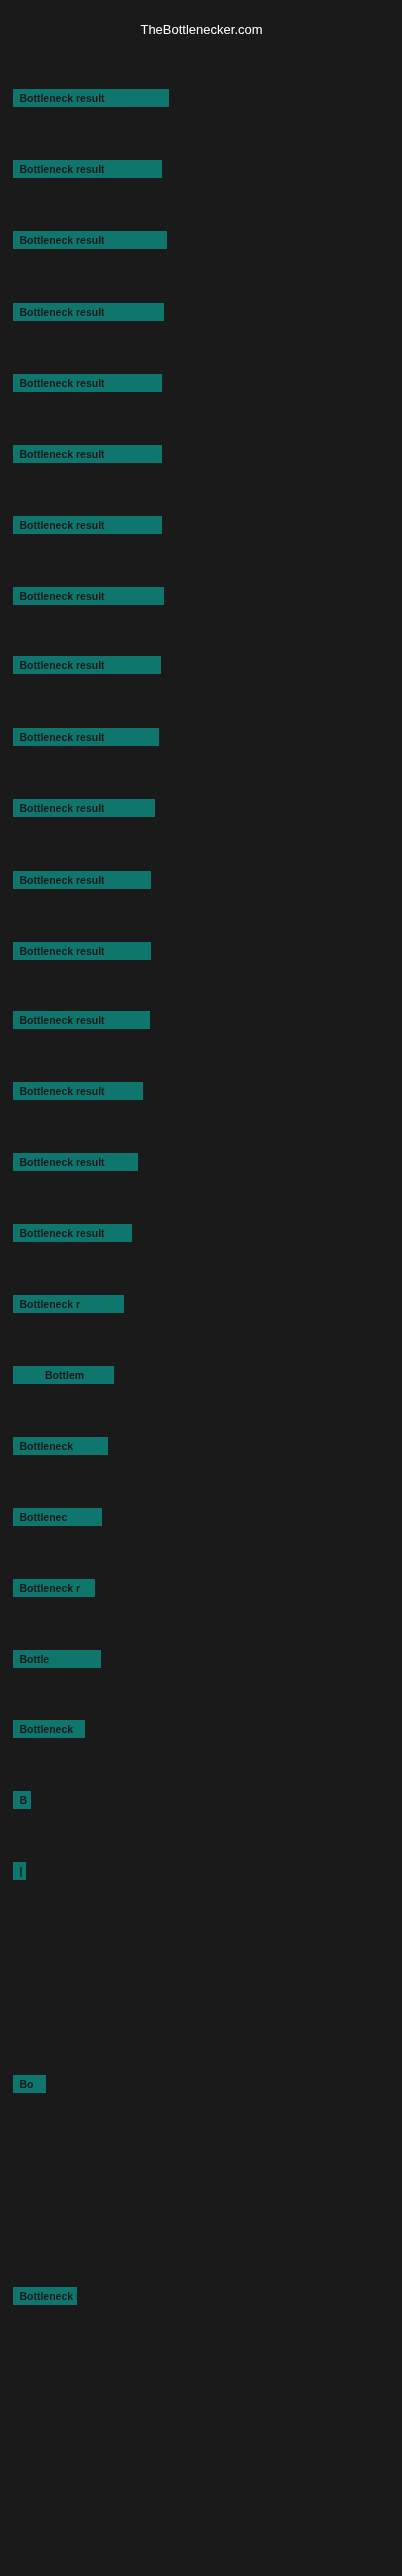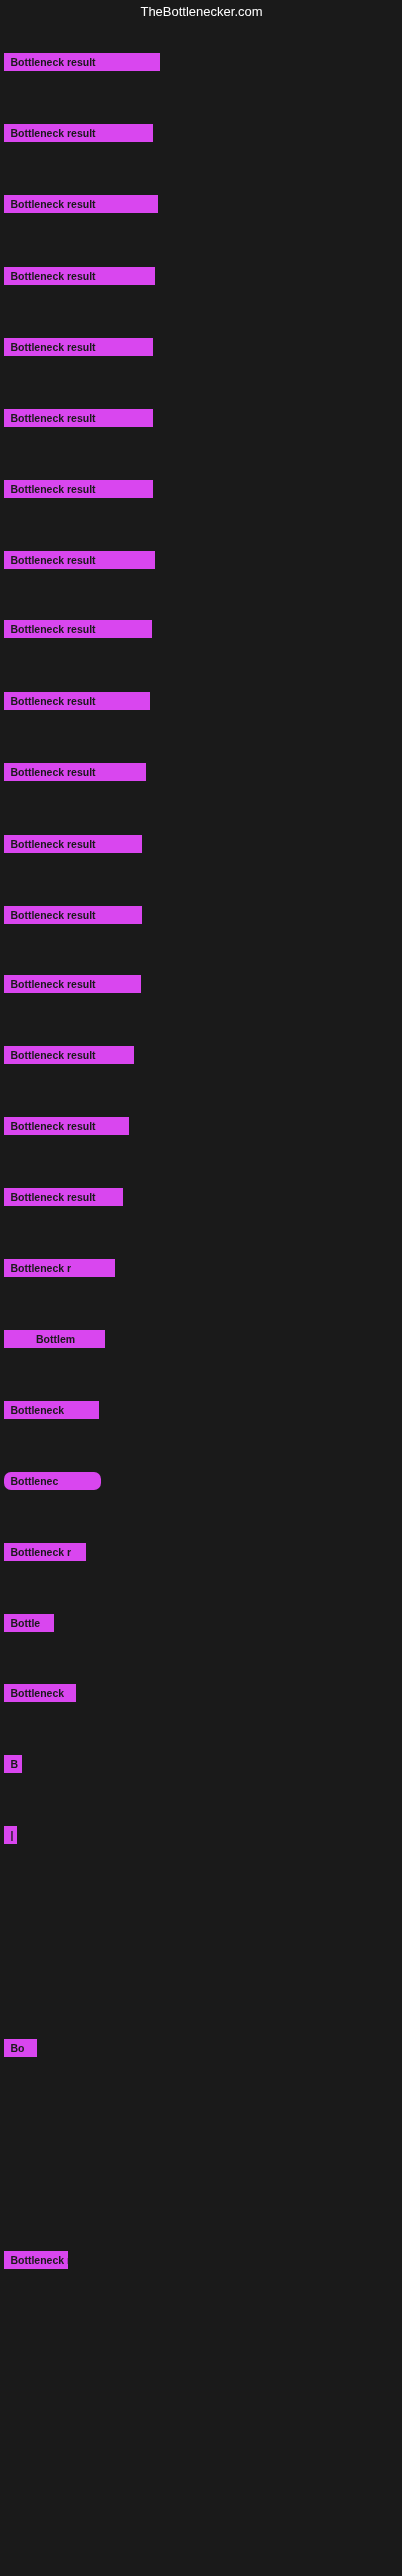--- a/index.html
+++ b/index.html
@@ -13,28 +13,28 @@
       min-height: 2576px;
       background-color: #1a1a1a;
       font-family: Arial, sans-serif;
       position: relative;
     }
 
     .site-title {
       text-align: center;
       color: #ffffff;
       font-size: 13px;
-      padding: 4px 0;
+      padding: 22px 0;
       font-weight: normal;
     }
 
     .bottleneck-item {
       position: absolute;
-      left: 4px;
-      background-color: #d946ef;
+      left: 13px;
+      background-color: #0f766e;
       color: #1a1a1a;
       font-size: 10.5px;
       font-weight: bold;
       padding: 3.2px 6.4px;
       white-space: nowrap;
       overflow: hidden;
     }
   </style>
 </head>
 <body>
@@ -55,22 +55,22 @@
     <div class="bottleneck-item" style="top: 732px; width: 142px;">Bottleneck result</div>
     <div class="bottleneck-item" style="top: 804px; width: 138px;">Bottleneck result</div>
     <div class="bottleneck-item" style="top: 875px; width: 138px;">Bottleneck result</div>
     <div class="bottleneck-item" style="top: 944px; width: 137px;">Bottleneck result</div>
     <div class="bottleneck-item" style="top: 1015px; width: 130px;">Bottleneck result</div>
     <div class="bottleneck-item" style="top: 1086px; width: 125px;">Bottleneck result</div>
     <div class="bottleneck-item" style="top: 1157px; width: 119px;">Bottleneck result</div>
     <div class="bottleneck-item" style="top: 1228px; width: 111px;">Bottleneck r</div>
     <div class="bottleneck-item" style="top: 1299px; width: 101px; padding-left: 32px;">Bottlem</div>
     <div class="bottleneck-item" style="top: 1370px; width: 95px;">Bottleneck</div>
-    <div class="bottleneck-item" style="top: 1441px; width: 97px; border-radius: 7px;">Bottlenec</div>
+    <div class="bottleneck-item" style="top: 1441px; width: 89px;">Bottlenec</div>
     <div class="bottleneck-item" style="top: 1512px; width: 82px;">Bottleneck r</div>
-    <div class="bottleneck-item" style="top: 1583px; width: 50px;">Bottle</div>
+    <div class="bottleneck-item" style="top: 1583px; width: 88px;">Bottle</div>
     <div class="bottleneck-item" style="top: 1653px; width: 72px;">Bottleneck</div>
     <div class="bottleneck-item" style="top: 1724px; width: 17.7px;">B</div>
     <div class="bottleneck-item" style="top: 1795px; width: 8px;">|</div>
     <div class="bottleneck-item" style="top: 2008px; width: 33px;">Bo</div>
     <div class="bottleneck-item" style="top: 2220px; width: 64px;">Bottleneck r</div>
   </div>
 
 
 </body></html>

